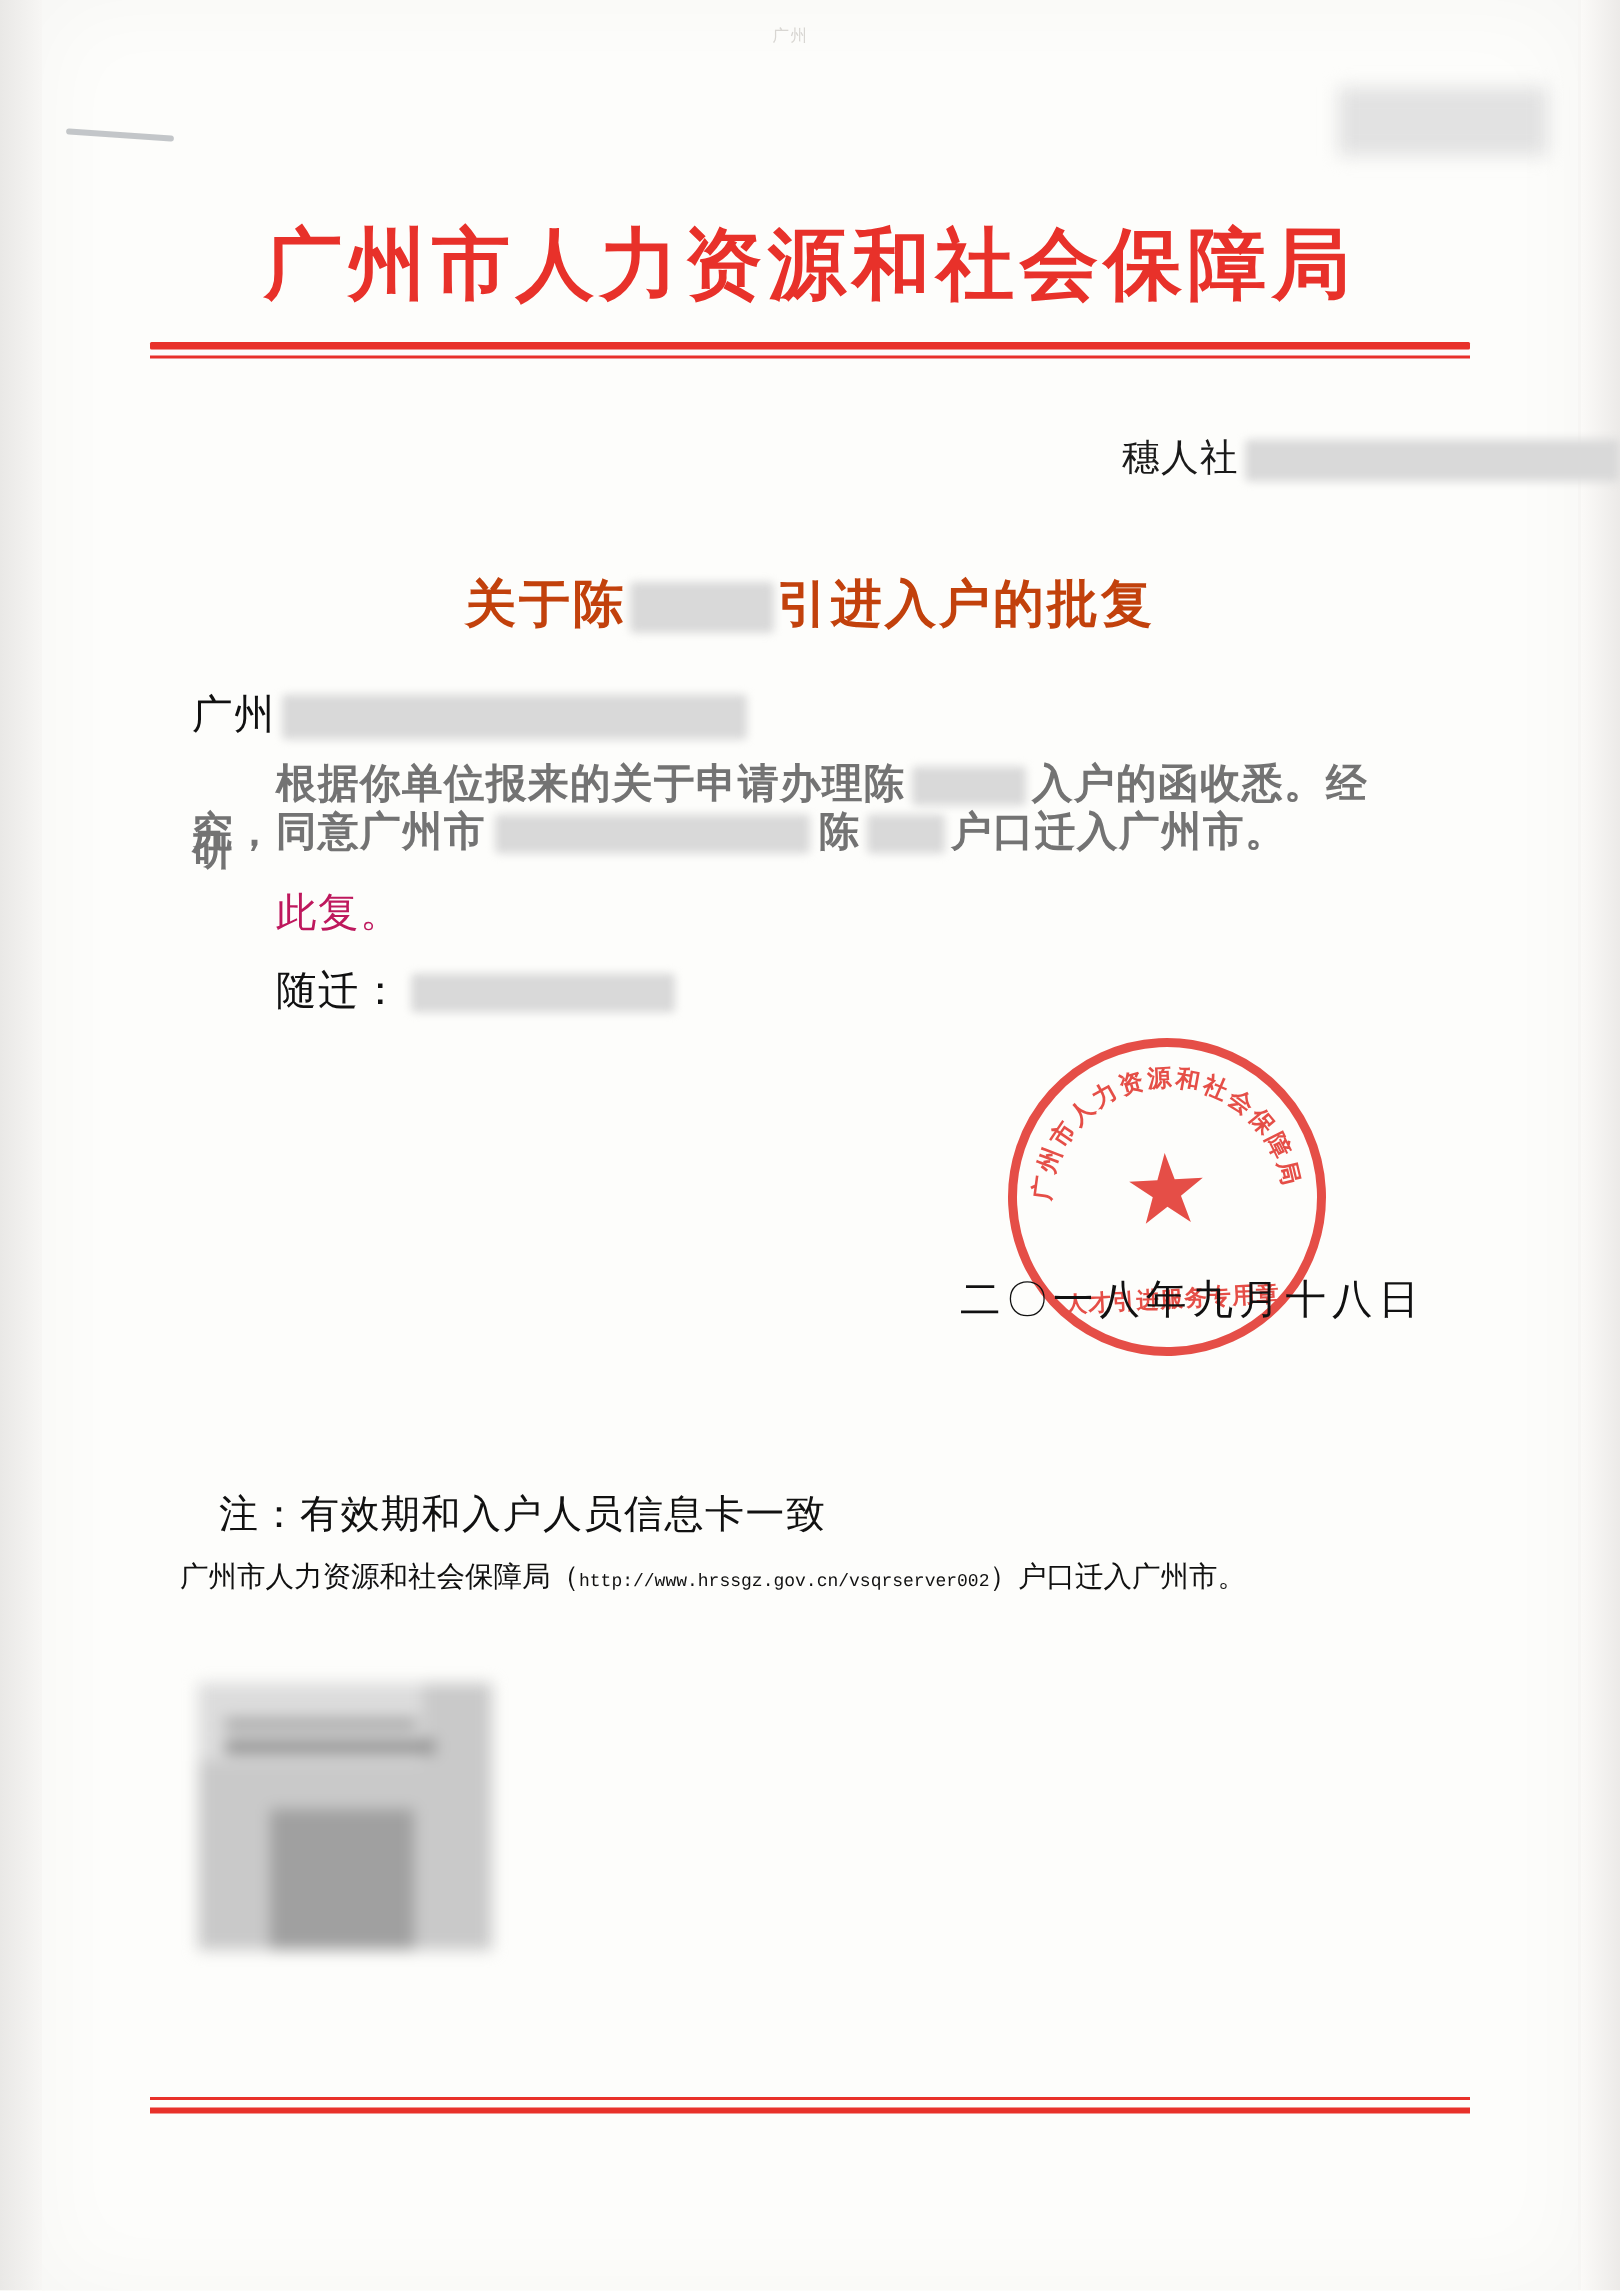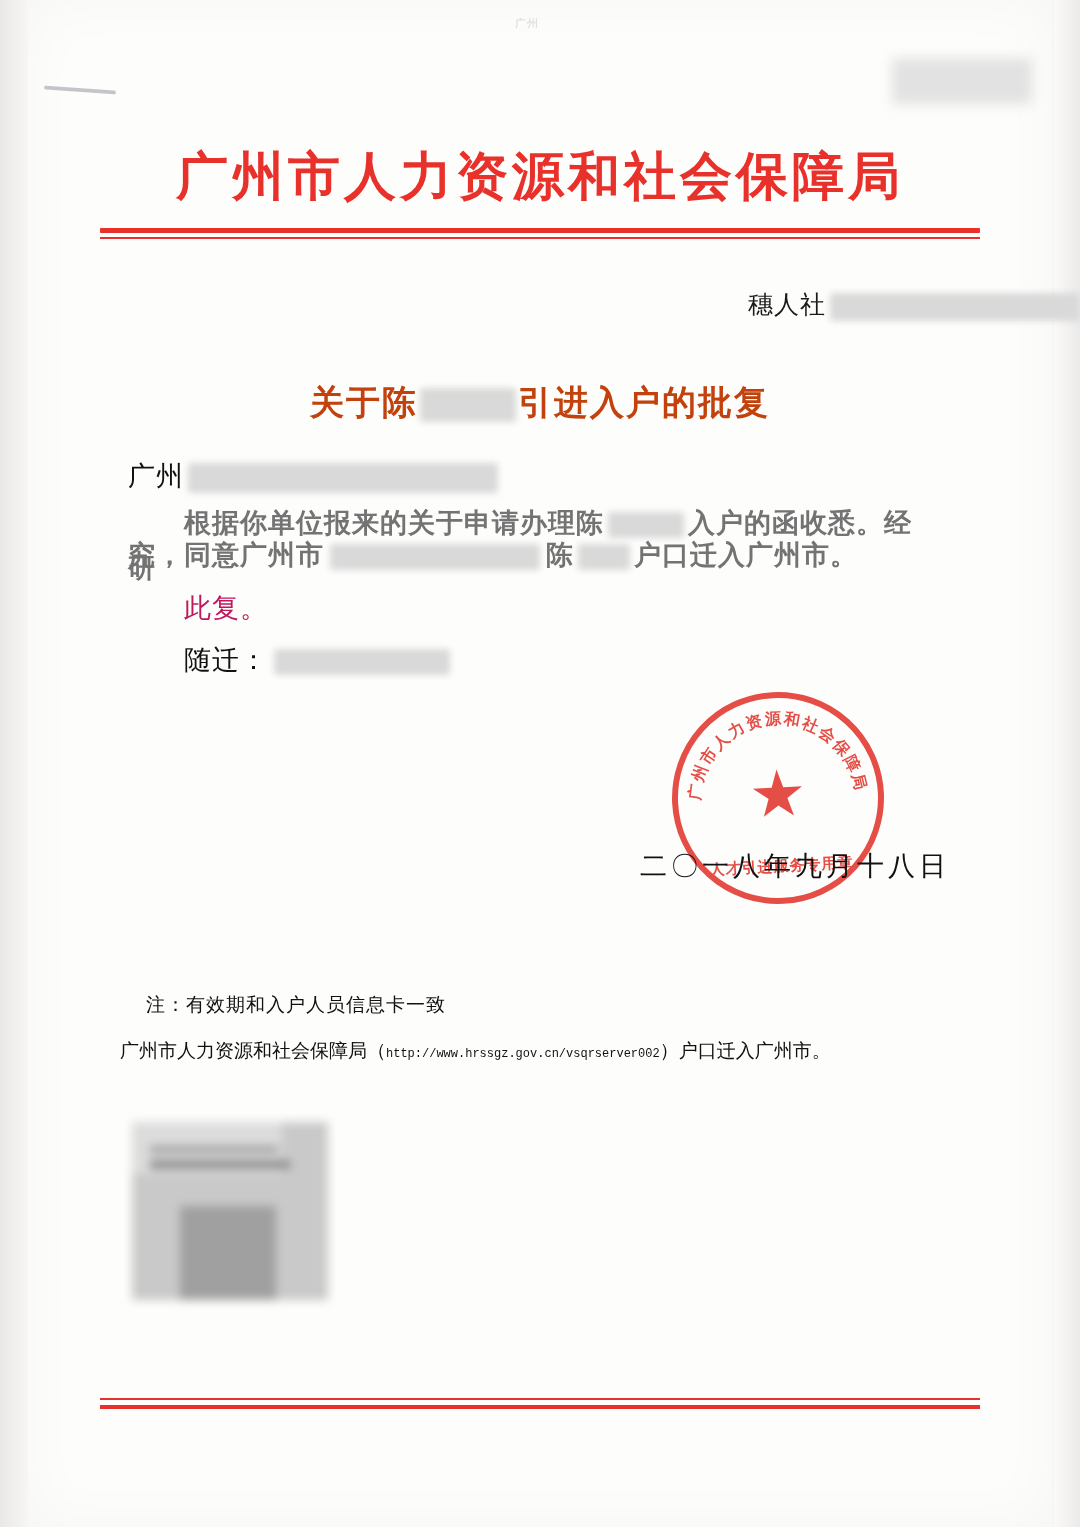--- a/index.html
+++ b/index.html
@@ -223,21 +223,21 @@
     color: #111;
     letter-spacing: 4px;
     text-align: right;
   }
 
   
   .note {
     position: absolute;
     left: 146px;
     top: 992px;
-    font-size: 19px;
+    font-size: 26px;
     color: #111;
     letter-spacing: 1px;
   }
   .verify {
     position: absolute;
     left: 120px;
     top: 1038px;
     font-size: 19px;
     color: #111;
     letter-spacing: 0px;

